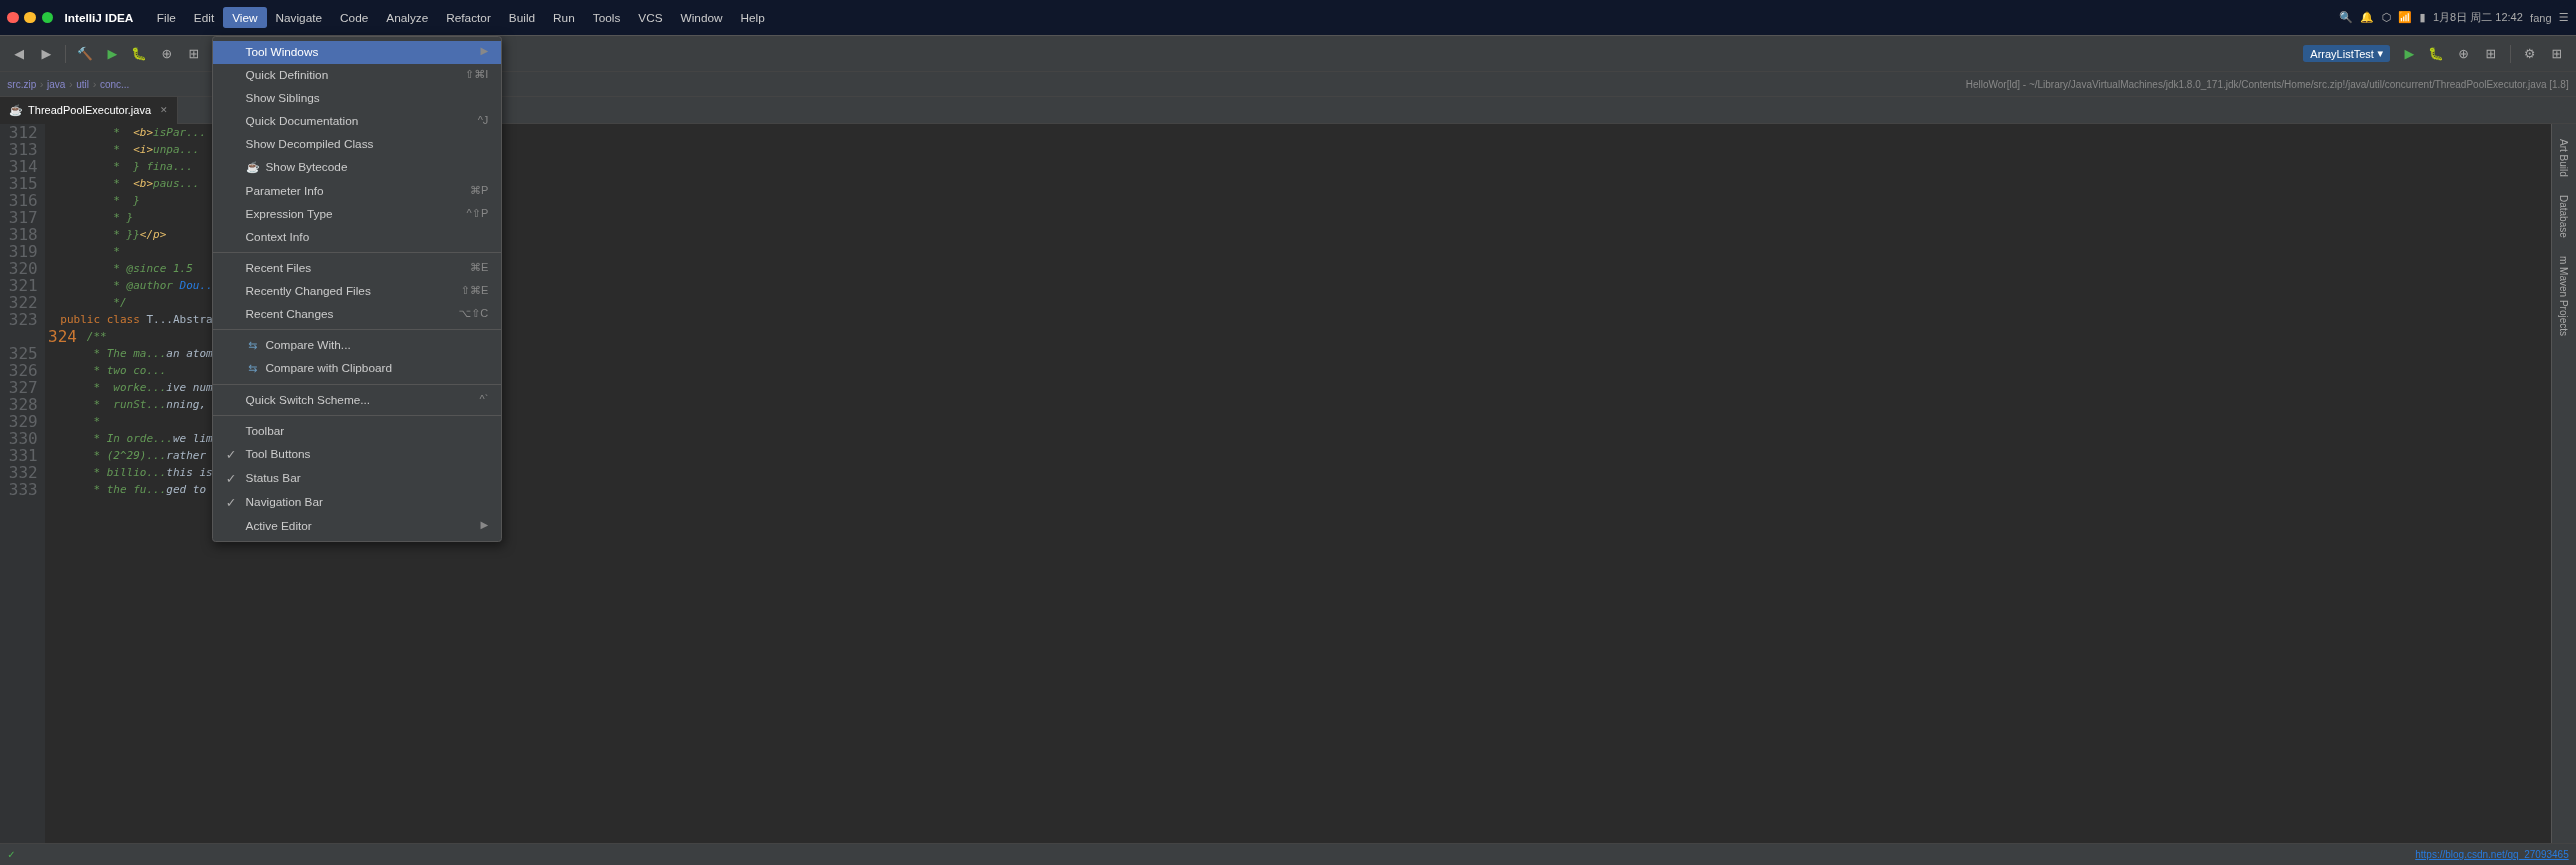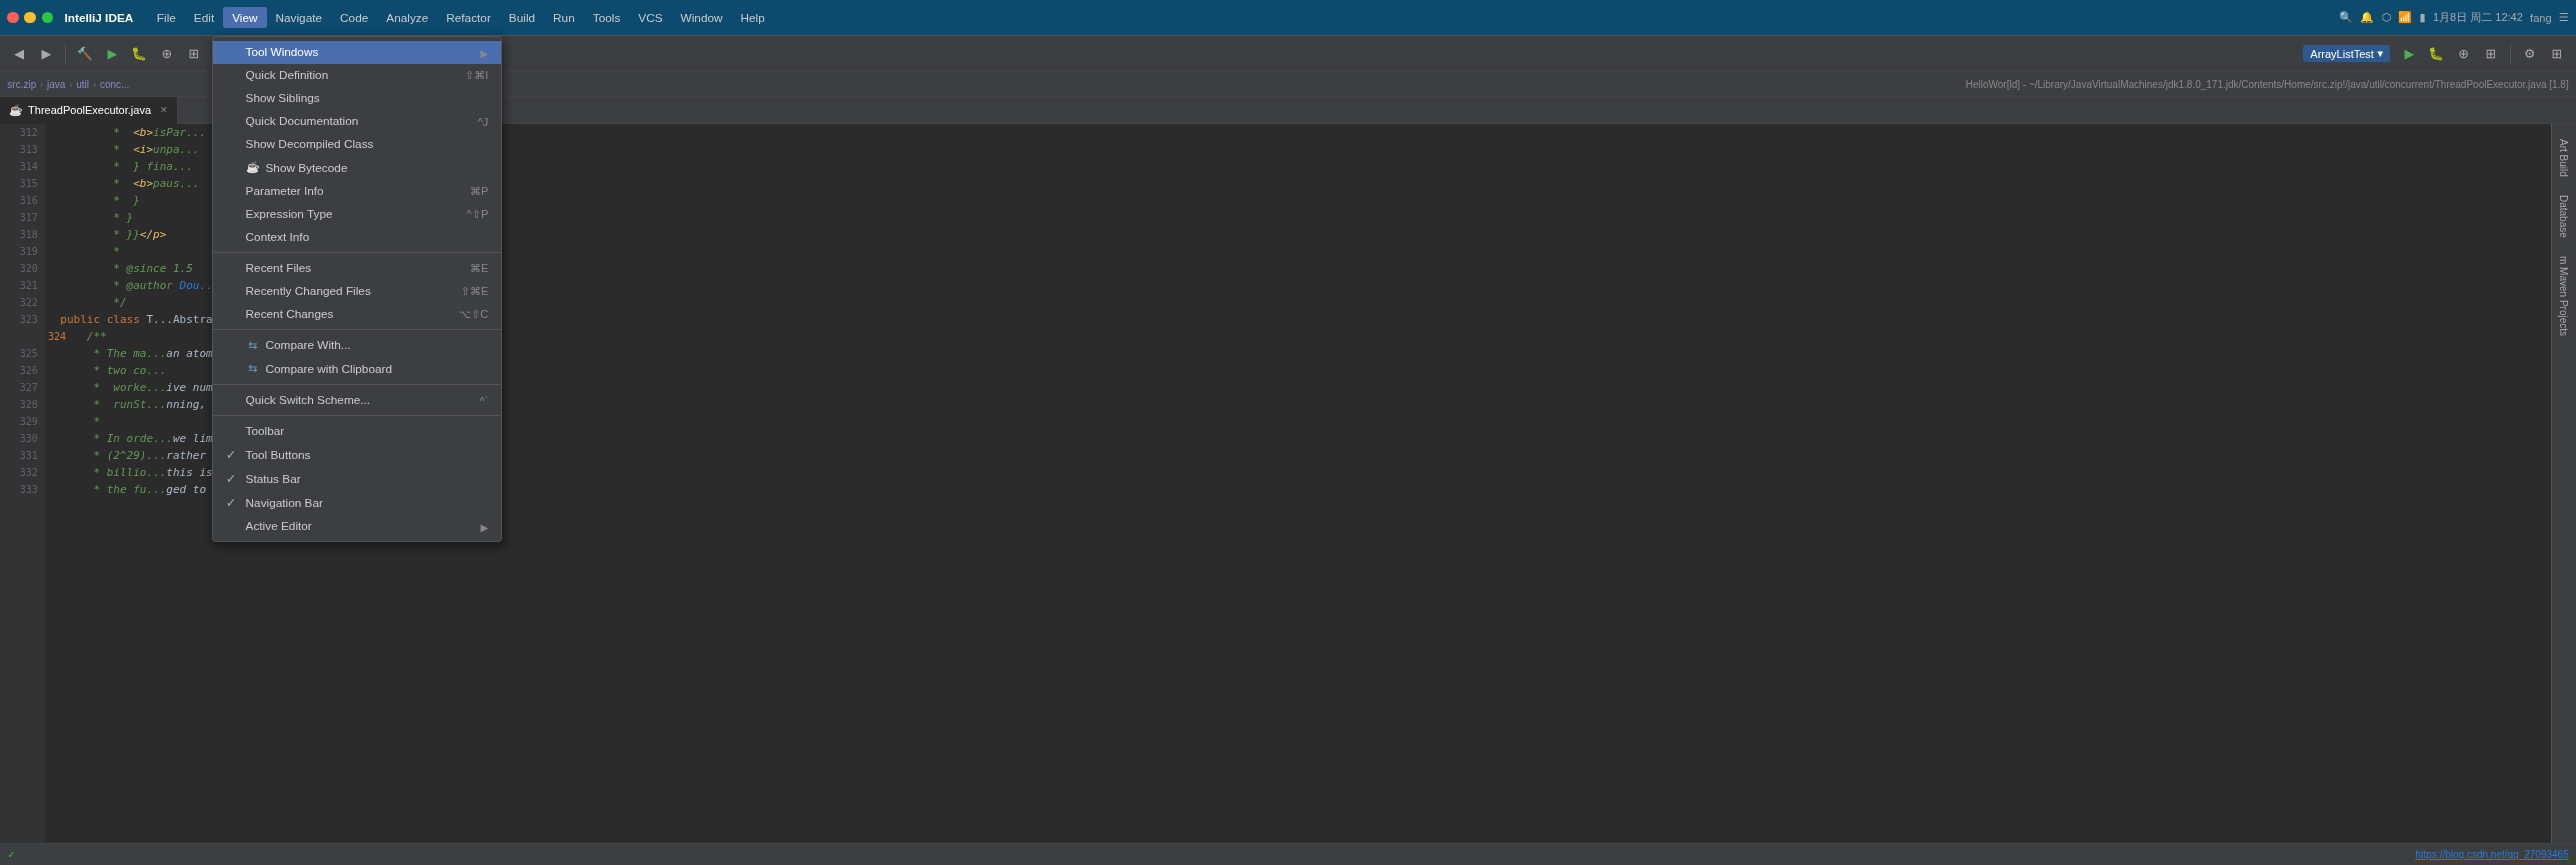--- a/index.html
+++ b/index.html
@@ -11,21 +11,21 @@
       width: 2576px;
       height: 865px;
       overflow: hidden;
       position: relative;
     }
 
     
     .menubar {
       display: flex;
       align-items: center;
-      background: #0c4a6e;
+      background: #0f172a;
       height: 36px;
       padding: 0 7.3px;
       border-bottom: 0.9px solid #555;
       position: relative;
       z-index: 100;
     }
     .menubar-left {
       display: flex;
       align-items: center;
       gap: 0;
@@ -140,21 +140,21 @@
     .line-numbers {
       position: absolute;
       left: 0;
       top: 0;
       width: 45px;
       background: #313335;
       height: 100%;
       text-align: right;
       padding-right: 7.3px;
       color: #606366;
-      font-size: 10px;
+      font-size: 16px;
       line-height: 17px;
     }
 
     .code-lines {
       margin-left: 53px;
       padding: 0 7.3px;
       color: #a9b7c6;
     }
 
     .code-line {
@@ -211,21 +211,21 @@
       border: 0.9px solid #555;
       border-radius: 3.6px;
       min-width: 290px;
       box-shadow: 1.8px 3.6px 11px rgba(0,0,0,0.5);
       z-index: 200;
       padding: 3.6px 0;
     }
 
     .menu-item {
       display: flex;
-      align-items: flex-end;
+      align-items: flex-start;
       padding: 4.5px 12.7px 4.5px 12.7px;
       color: #ccc;
       font-size: 11.8px;
       cursor: pointer;
       position: relative;
       gap: 5.4px;
     }
     .menu-item:hover, .menu-item.highlighted {
       background: #4b6eaf;
       color: #fff;

